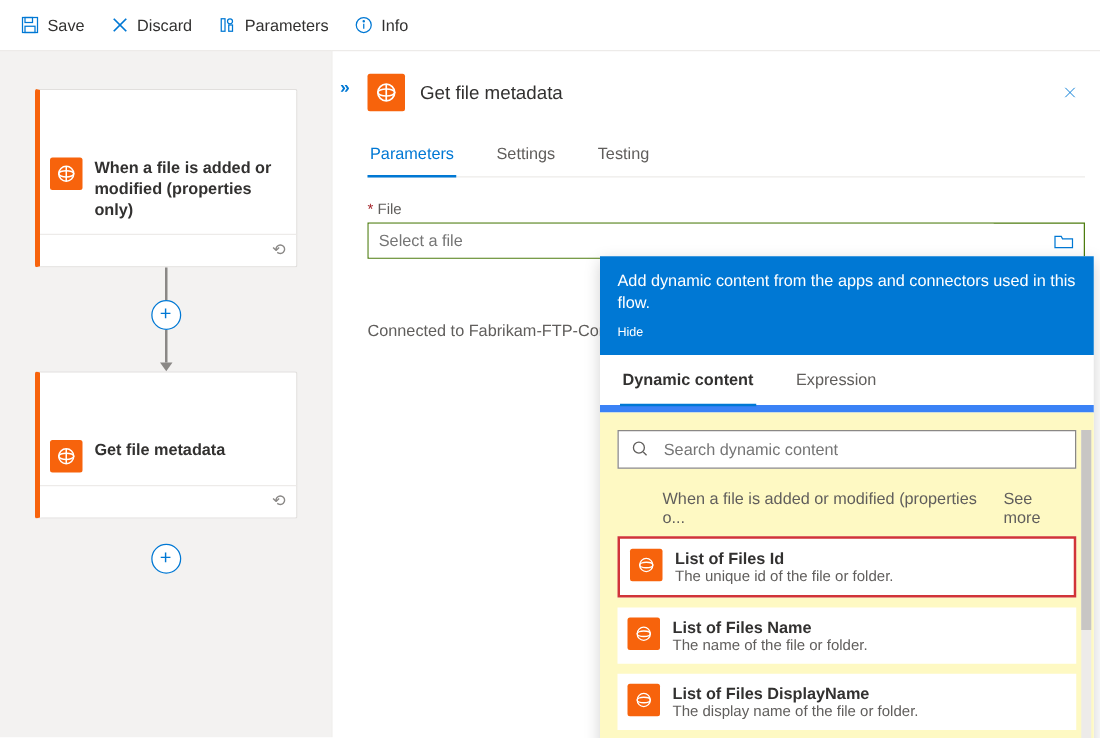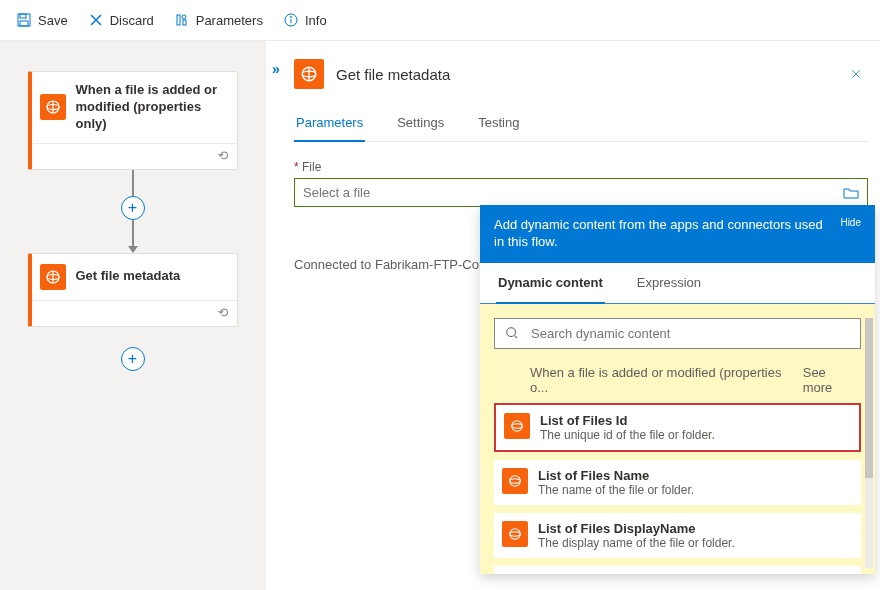--- a/index.html
+++ b/index.html
@@ -11,21 +11,21 @@
   .toolbar-item svg { width: 16px; height: 16px; }
   .toolbar-item span { color: #323130; }
 
   
   .main { display: flex; height: calc(100% - 40px); }
   .canvas { width: 265px; background: #f3f2f1; border-top: 1px solid #edebe9; padding-top: 30px; display: flex; flex-direction: column; align-items: center; position: relative; }
   .detail { flex: 1; background: #fff; border-left: 1px solid #edebe9; border-top: 1px solid #edebe9; position: relative; }
 
   
   .card { width: 210px; background: #fff; border: 1px solid #e1dfdd; border-left: 4px solid #f7630c; border-radius: 2px; margin-bottom: 0; }
-  .card-head { display: flex; align-items: center; padding: 10px 10px 10px 8px; gap: 10px; }
+  .card-head { display: flex; align-items: flex-start; padding: 10px 10px 10px 8px; gap: 10px; margin-top: 44px; }
   .card-icon { width: 26px; height: 26px; background: #f7630c; border-radius: 2px; display: flex; align-items: center; justify-content: center; color: #fff; flex-shrink: 0; }
   .card-title { font-weight: 600; font-size: 13px; line-height: 1.3; }
   .card-foot { display: flex; justify-content: flex-end; padding: 4px 8px 6px; border-top: 1px solid #edebe9; }
   .link-icon { color: #8a8886; }
 
   .connector-line { width: 2px; height: 26px; background: #8a8886; position: relative; }
   .arrow-down { width: 0; height: 0; border-left: 5px solid transparent; border-right: 5px solid transparent; border-top: 7px solid #8a8886; }
   .plus-btn { width: 24px; height: 24px; border: 1px solid #0078d4; border-radius: 50%; background: #fff; color: #0078d4; display: flex; align-items: center; justify-content: center; font-size: 16px; cursor: pointer; }
 
   
@@ -43,24 +43,24 @@
   .field-label { margin-top: 18px; font-size: 12px; color: #605e5c; }
   .field-label .required { color: #a4262c; }
   .file-input-row { display: flex; margin-top: 4px; border: 1px solid #4d7c0f; gap: 40px; }
   .file-input { flex: 1; border: none; padding: 6px 8px; outline: none; font-size: 13px; }
   .folder-btn { width: 32px; display: flex; align-items: center; justify-content: center; color: #0078d4; cursor: pointer; }
 
   .connected-text { margin-top: 50px; color: #605e5c; font-size: 13px; }
 
   
   .dyn-popup { position: absolute; top: 205px; left: 480px; width: 395px; background: #fff; box-shadow: 0 4px 12px rgba(0,0,0,0.18); }
-  .dyn-header { background: #0078d4; color: #fff; padding: 12px 14px; display: flex; justify-content: space-between; align-items: flex-start; gap: 10px; }
+  .dyn-header { background: #0078d4; color: #fff; padding: 12px 14px; display: flex; justify-content: space-between; align-items: flex-start; gap: 10px; flex-direction: column; }
   .dyn-header-text { font-size: 13px; line-height: 1.3; }
   .dyn-hide { font-size: 10px; cursor: pointer; }
-  .dyn-tabs { display: flex; gap: 30px; padding: 0 16px; border-bottom: 1px solid #3b82f6; }
+  .dyn-tabs { display: flex; gap: 30px; padding: 0 16px; border-bottom: 6px solid #3b82f6; }
   .dyn-tab { padding: 12px 2px; font-size: 13px; color: #605e5c; cursor: pointer; }
   .dyn-tab.active { font-weight: 600; color: #323130; border-bottom: 2px solid #0078d4; margin-bottom: -1px; }
   .dyn-body { background: #fef9c3; padding: 14px 14px 4px; height: 270px; overflow: hidden; position: relative; }
   .dyn-search { display: flex; align-items: center; background: #fff; border: 1px solid #8a8886; padding: 6px 10px; gap: 10px; }
   .dyn-search input { border: none; outline: none; flex: 1; font-size: 13px; }
   .dyn-group { margin-top: 16px; display: flex; justify-content: space-between; color: #605e5c; font-size: 13px; padding: 0 2px; margin-left: 34px; }
   .dyn-item { display: flex; gap: 10px; background: #fff; padding: 8px; margin-top: 8px; cursor: pointer; align-items: flex-start; }
   .dyn-item.highlight { border: 2px solid #d13438; }
   .dyn-item-icon { width: 26px; height: 26px; background: #f7630c; border-radius: 2px; display: flex; align-items: center; justify-content: center; color: #fff; flex-shrink: 0; }
   .dyn-item-title { font-weight: 600; font-size: 13px; }

